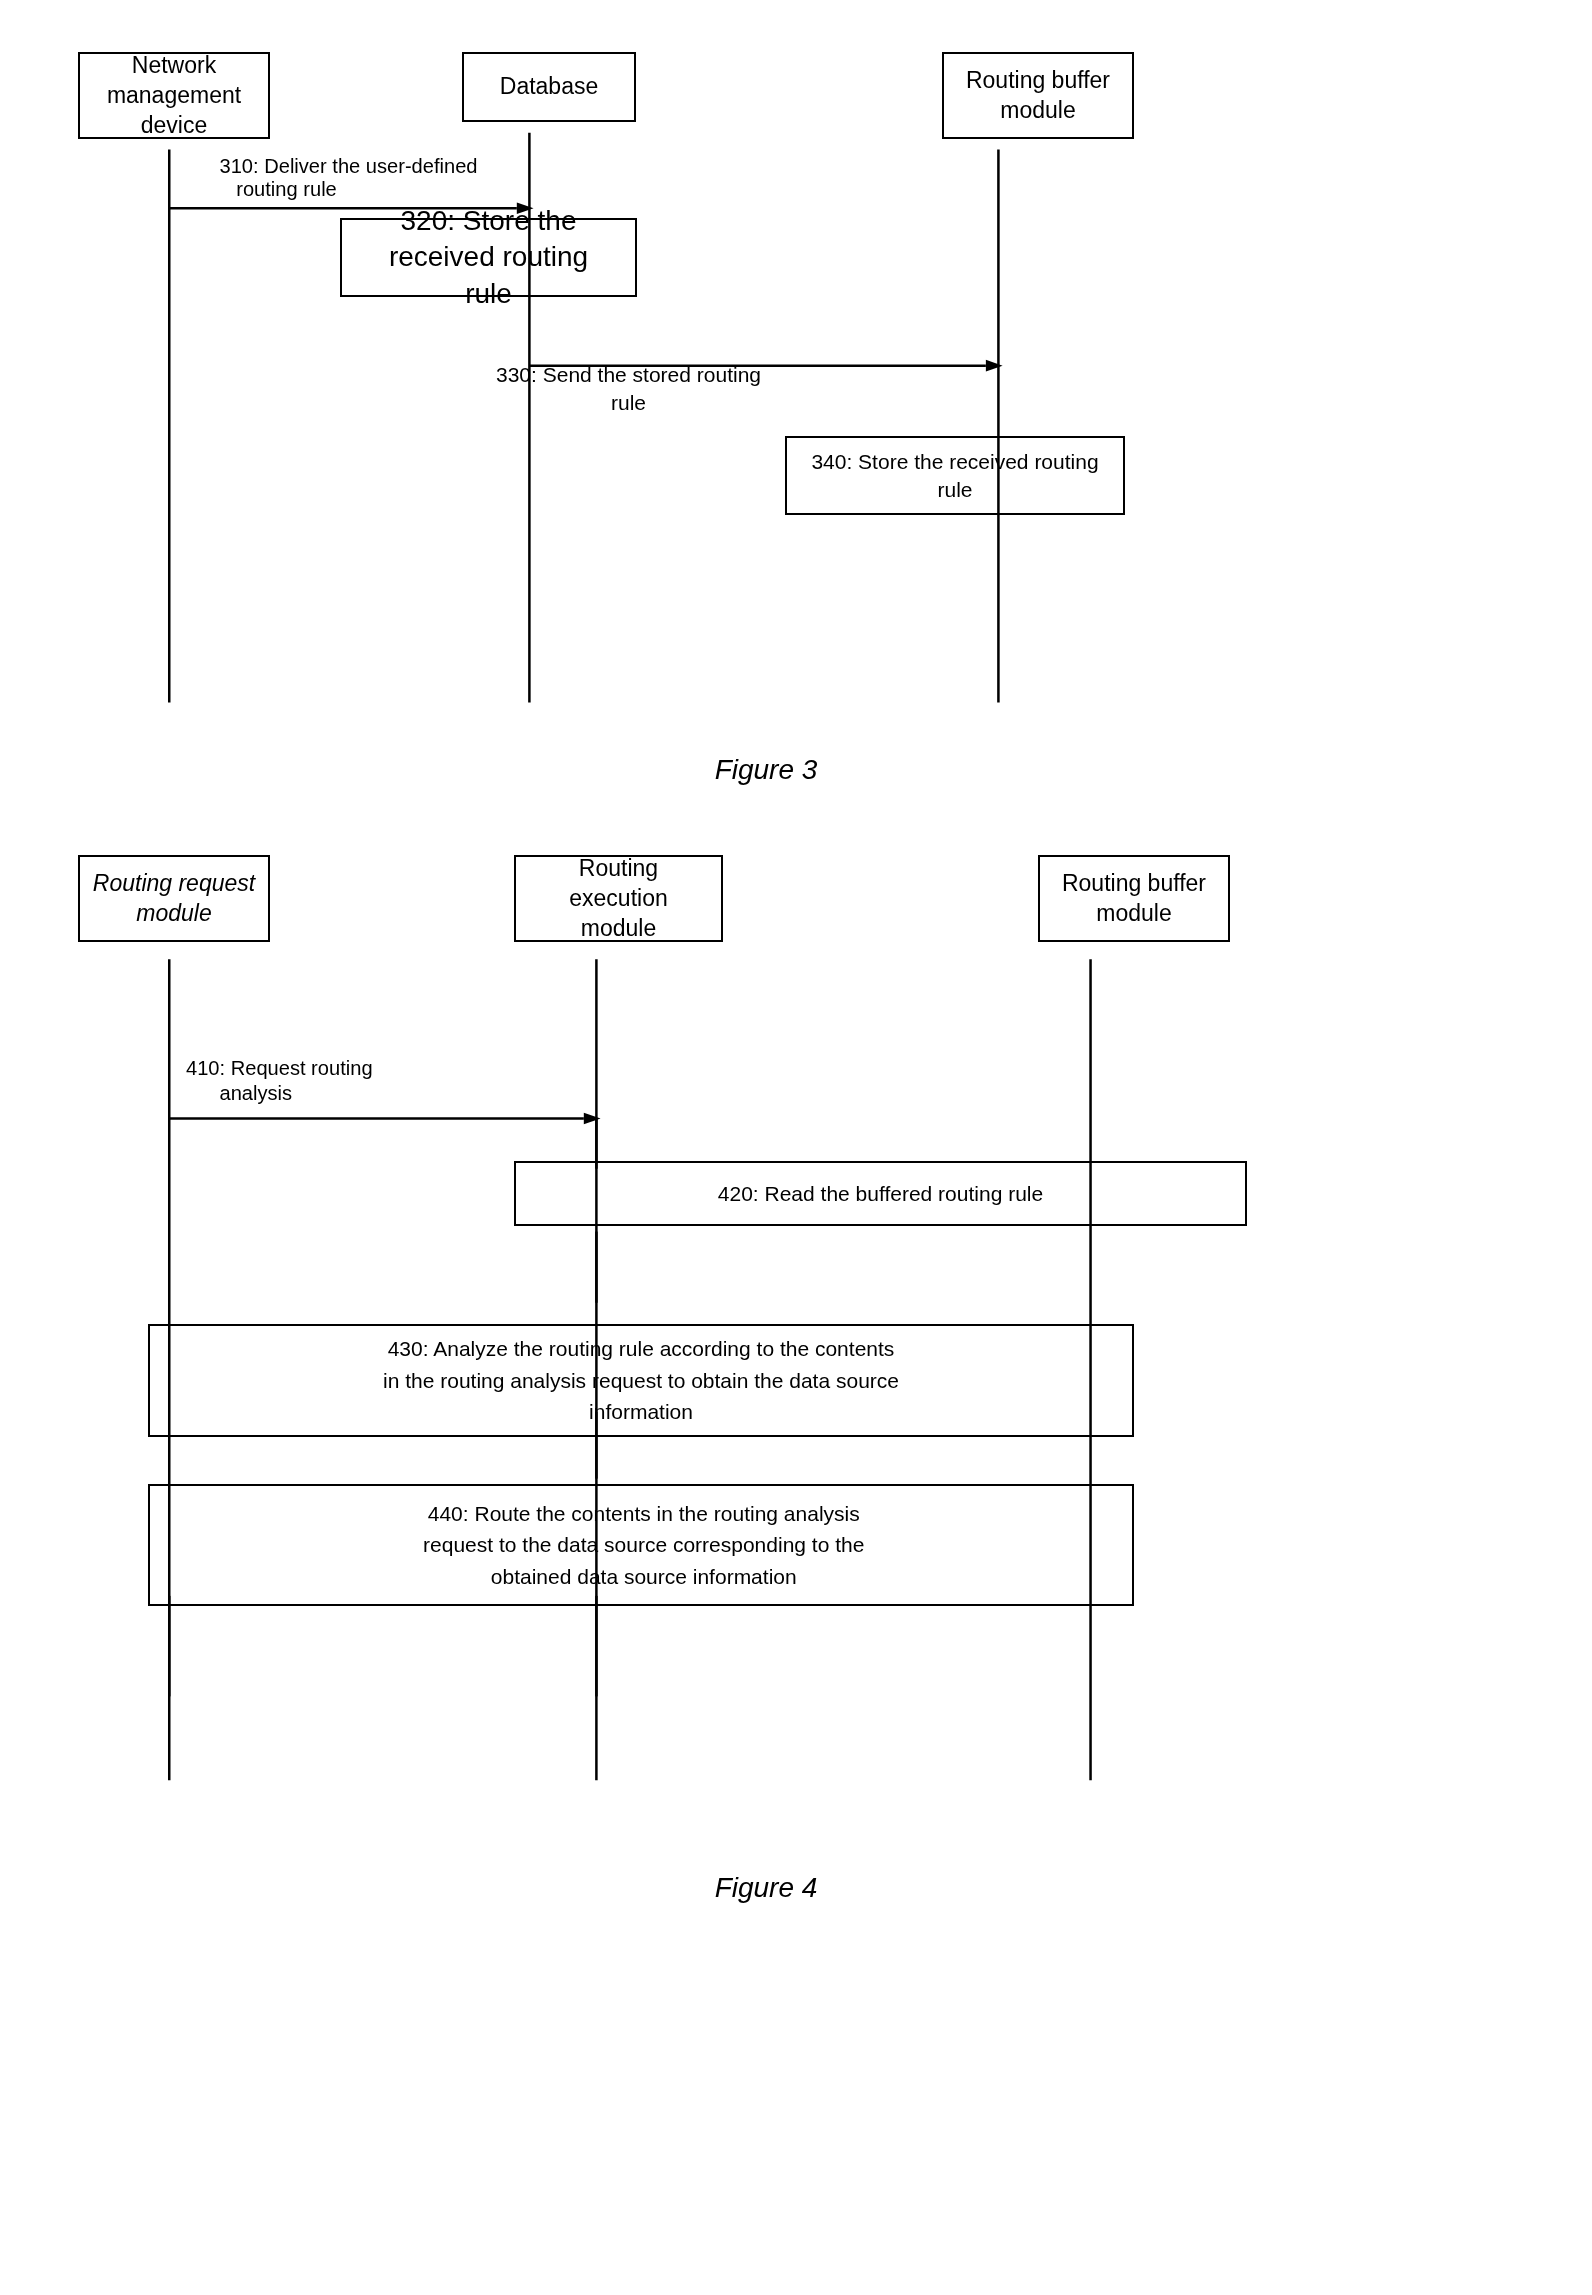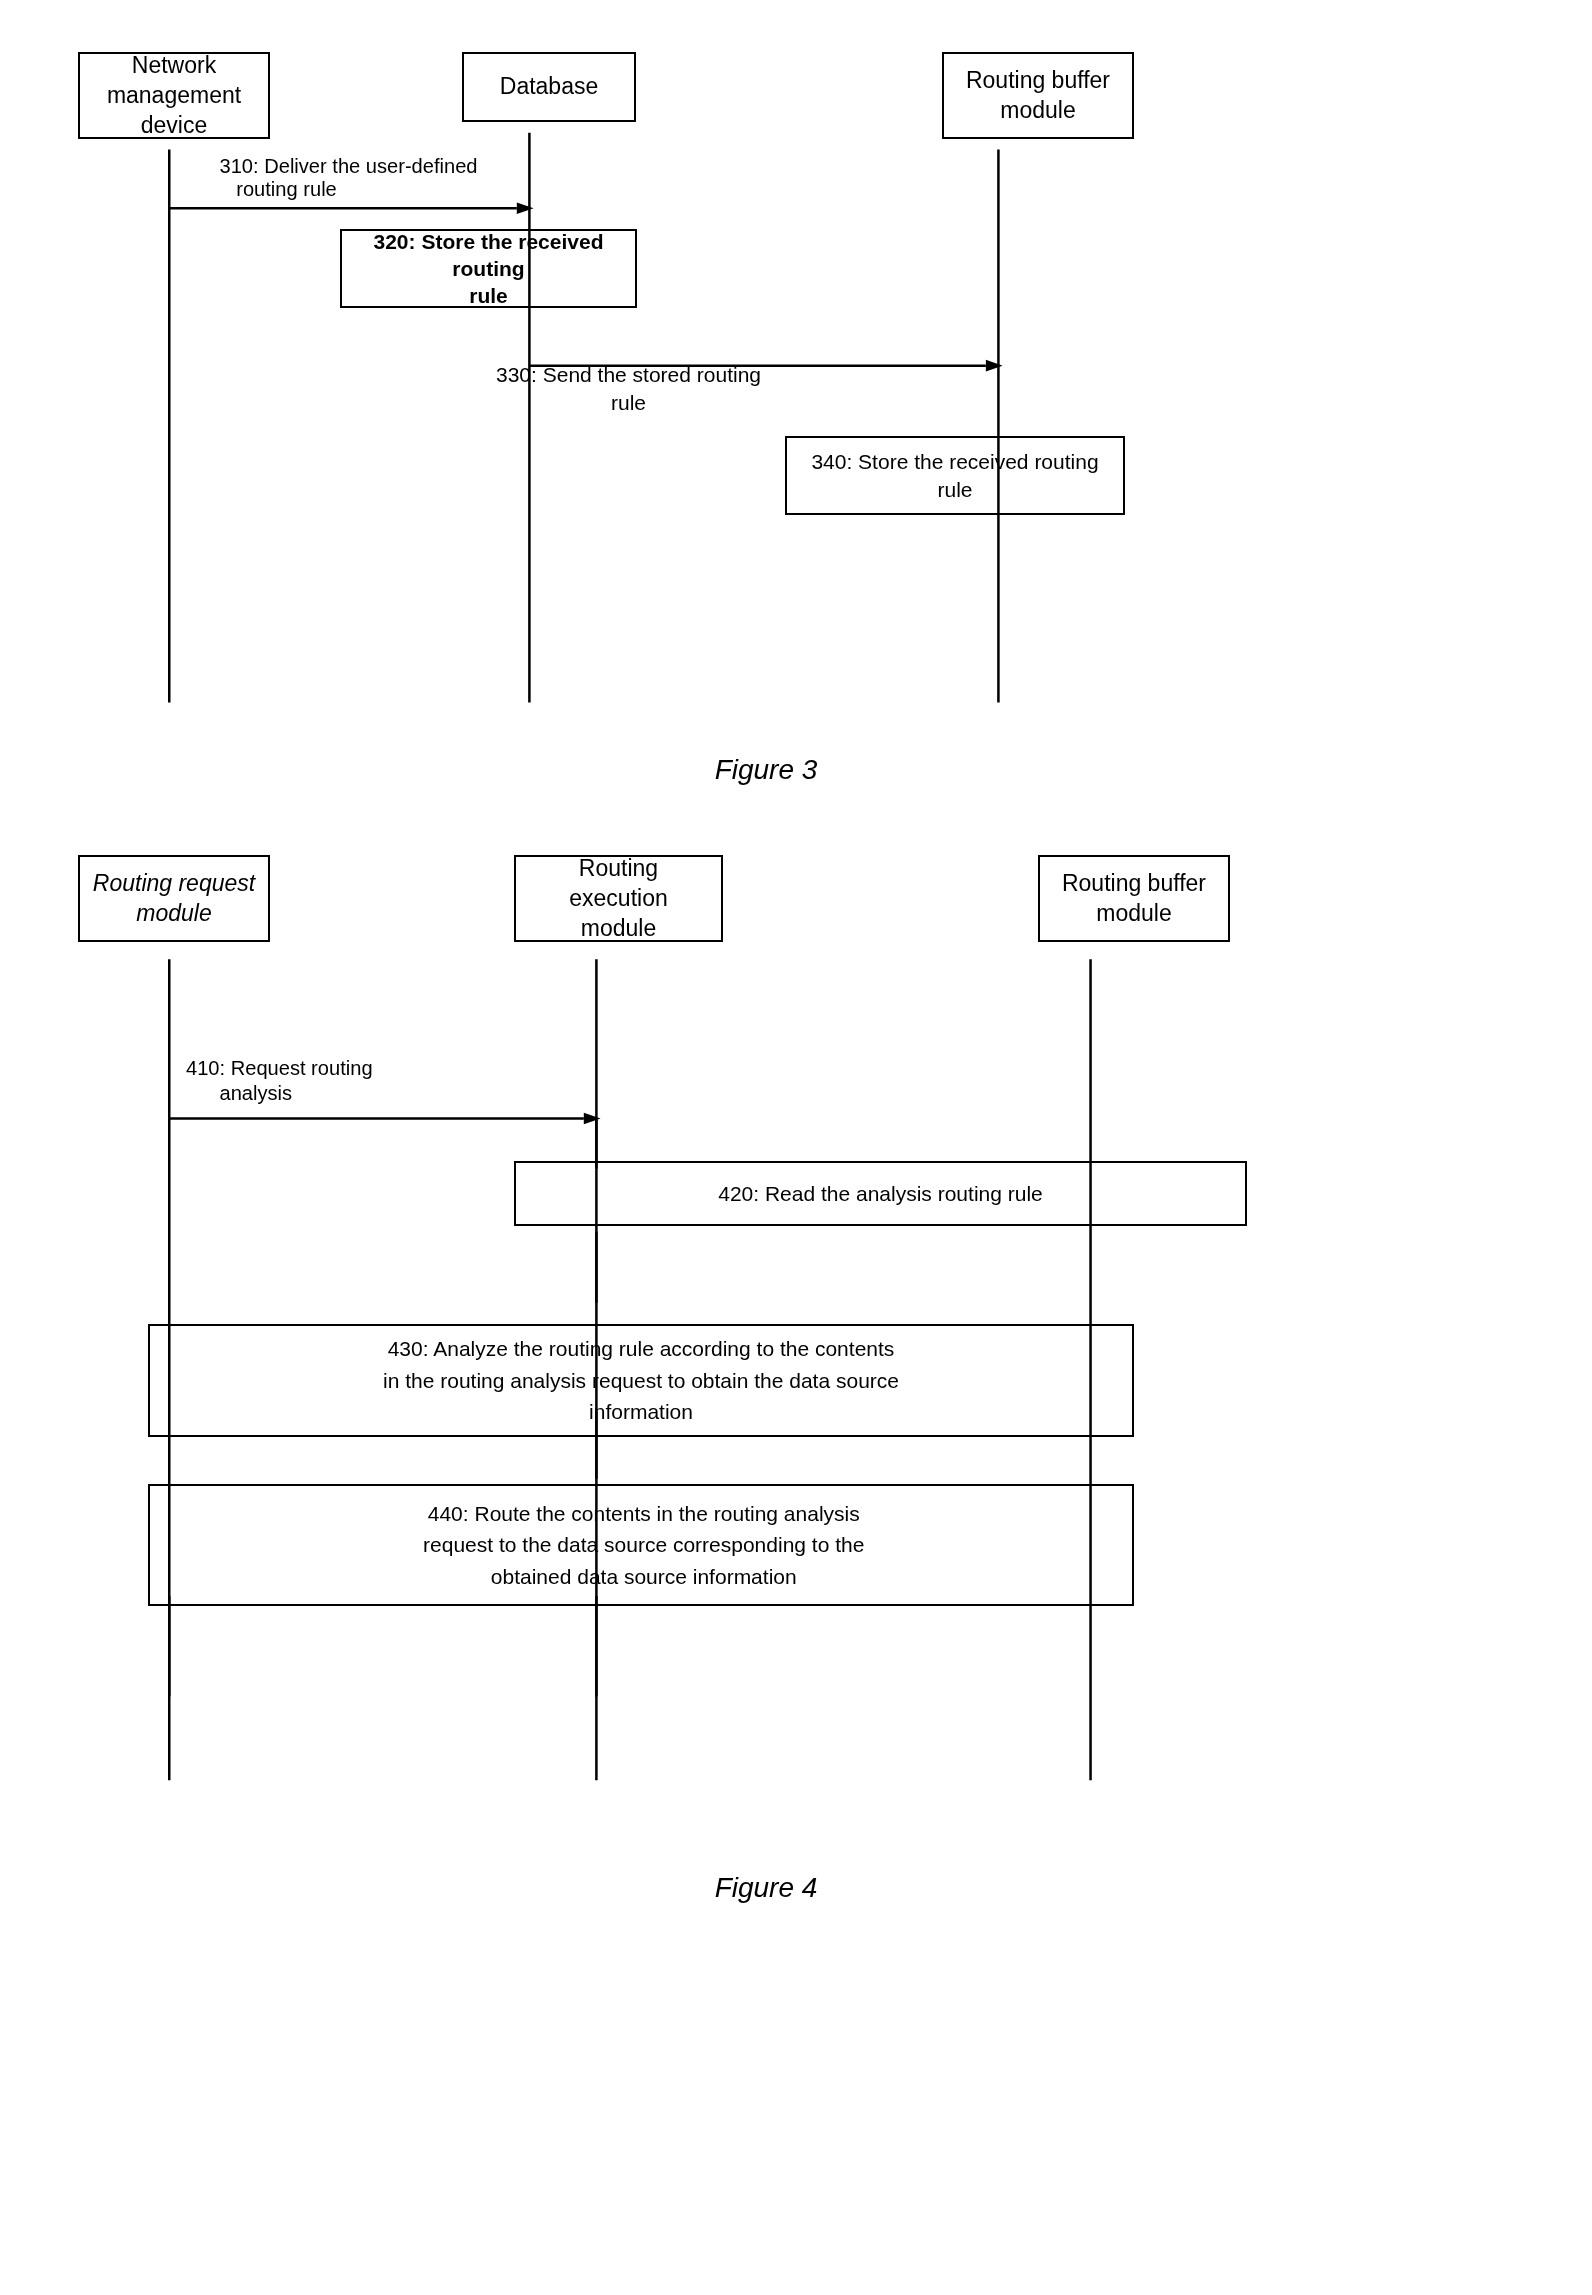--- a/index.html
+++ b/index.html
@@ -64,21 +64,21 @@
     <div class="fig3-wrapper">
 
       <div class="box" style="left: 26px; top: 17.4px; width: 192px; height: 87px;">Network management
 device</div>
 
       <div class="box" style="left: 410px; top: 17.4px; width: 174px; height: 70px;">Database</div>
 
       <div class="box" style="left: 890px; top: 17.4px; width: 192px; height: 87px;">Routing buffer
 module</div>
 
-      <div class="box" style="left: 288px; top: 194px; width: 297px; height: 79px; font-size:21px;font-weight:bold;">
+      <div class="box" style="left: 288px; top: 183px; width: 297px; height: 79px; font-size:28px;">
         320: Store the received routing<br>rule
       </div>
 
       <div class="box" style="left: 428px; top: 314px; width: 297px; height: 79px; font-size:21px; border:none; text-align:center;">
         330: Send the stored routing<br>rule
       </div>
 
       <div class="box" style="left: 733px; top: 401px; width: 340px; height: 79px; font-size:21px;">
         340: Store the received routing<br>rule
       </div>
@@ -114,21 +114,21 @@
 
       <div class="box" style="left: 462px; top: 17.4px; width: 209px; height: 87px; font-size:23px;">
         Routing execution<br>module
       </div>
 
       <div class="box" style="left: 986px; top: 17.4px; width: 192px; height: 87px; font-size:23px;">
         Routing buffer<br>module
       </div>
 
       <div class="box" style="left: 462px; top: 323px; width: 733px; height: 65px; font-size:21px;">
-        420: Read the analysis routing rule
+        420: Read the buffered routing rule
       </div>
 
       <div class="box" style="left: 96px; top: 462px; width: 986px; height: 113px; font-size:21px; line-height:1.5; text-align:center; display:flex; align-items:center; justify-content:center;margin-top:24px;">
         430: Analyze the routing rule according to  the contents<br>in the routing analysis request to obtain the data source<br>information
       </div>
 
       <div class="box" style="left: 96px; top: 646px; width: 986px; height: 122px; font-size:21px; line-height:1.5; text-align:center; display:flex; align-items:center; justify-content:center;padding-left:16px;">
         440: Route the contents in the routing analysis<br>request to the data source corresponding to the<br>obtained data source information
       </div>
 

